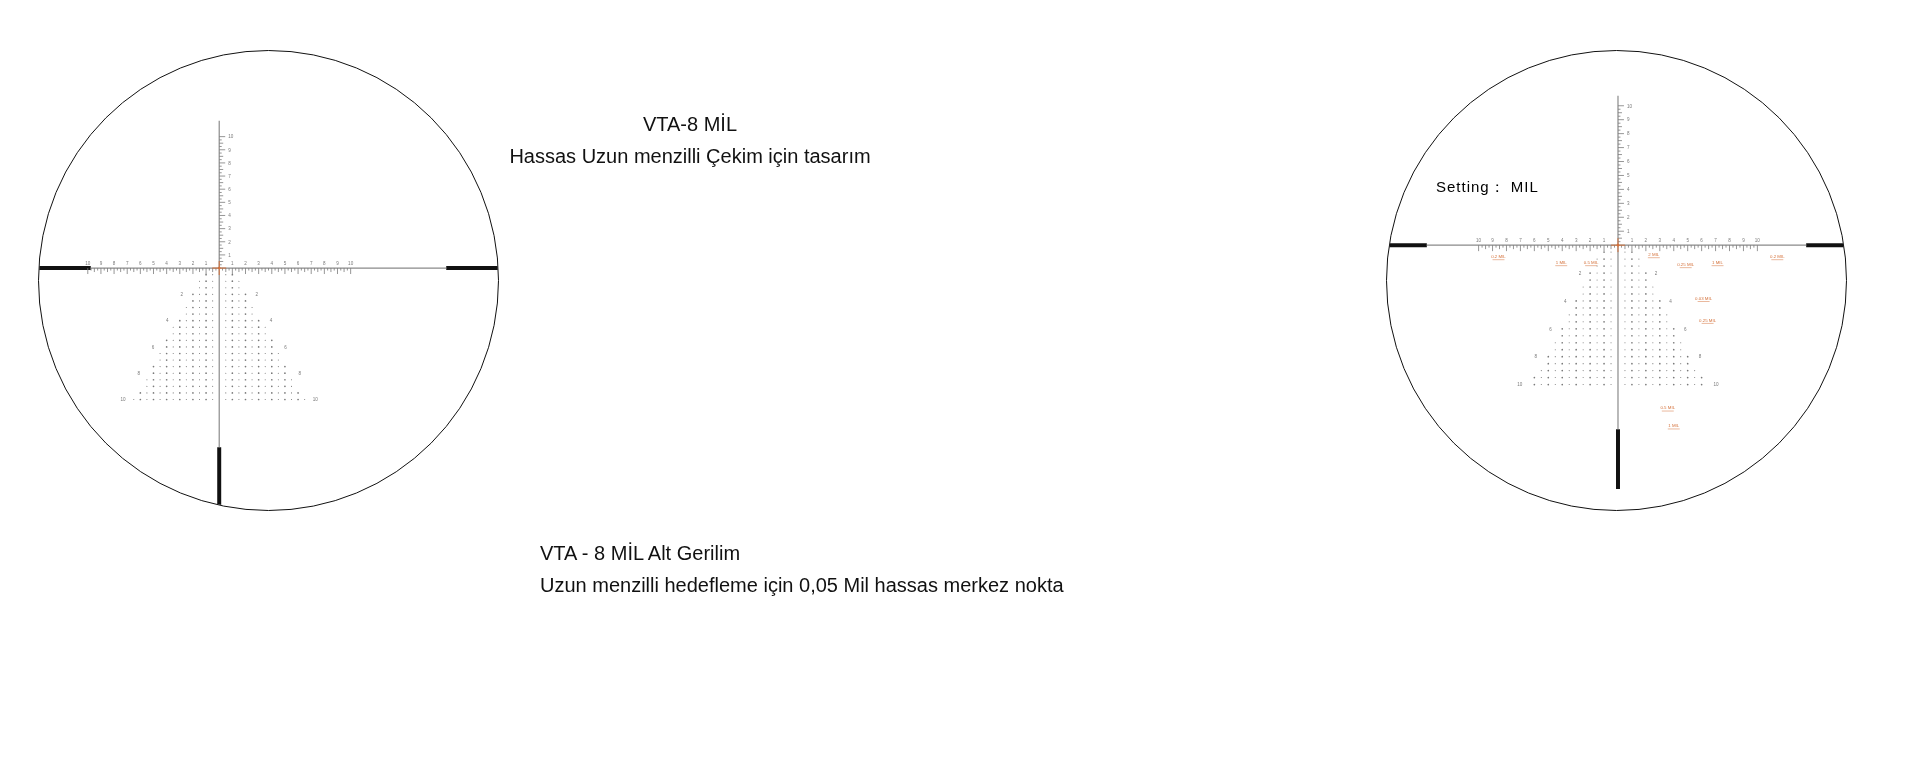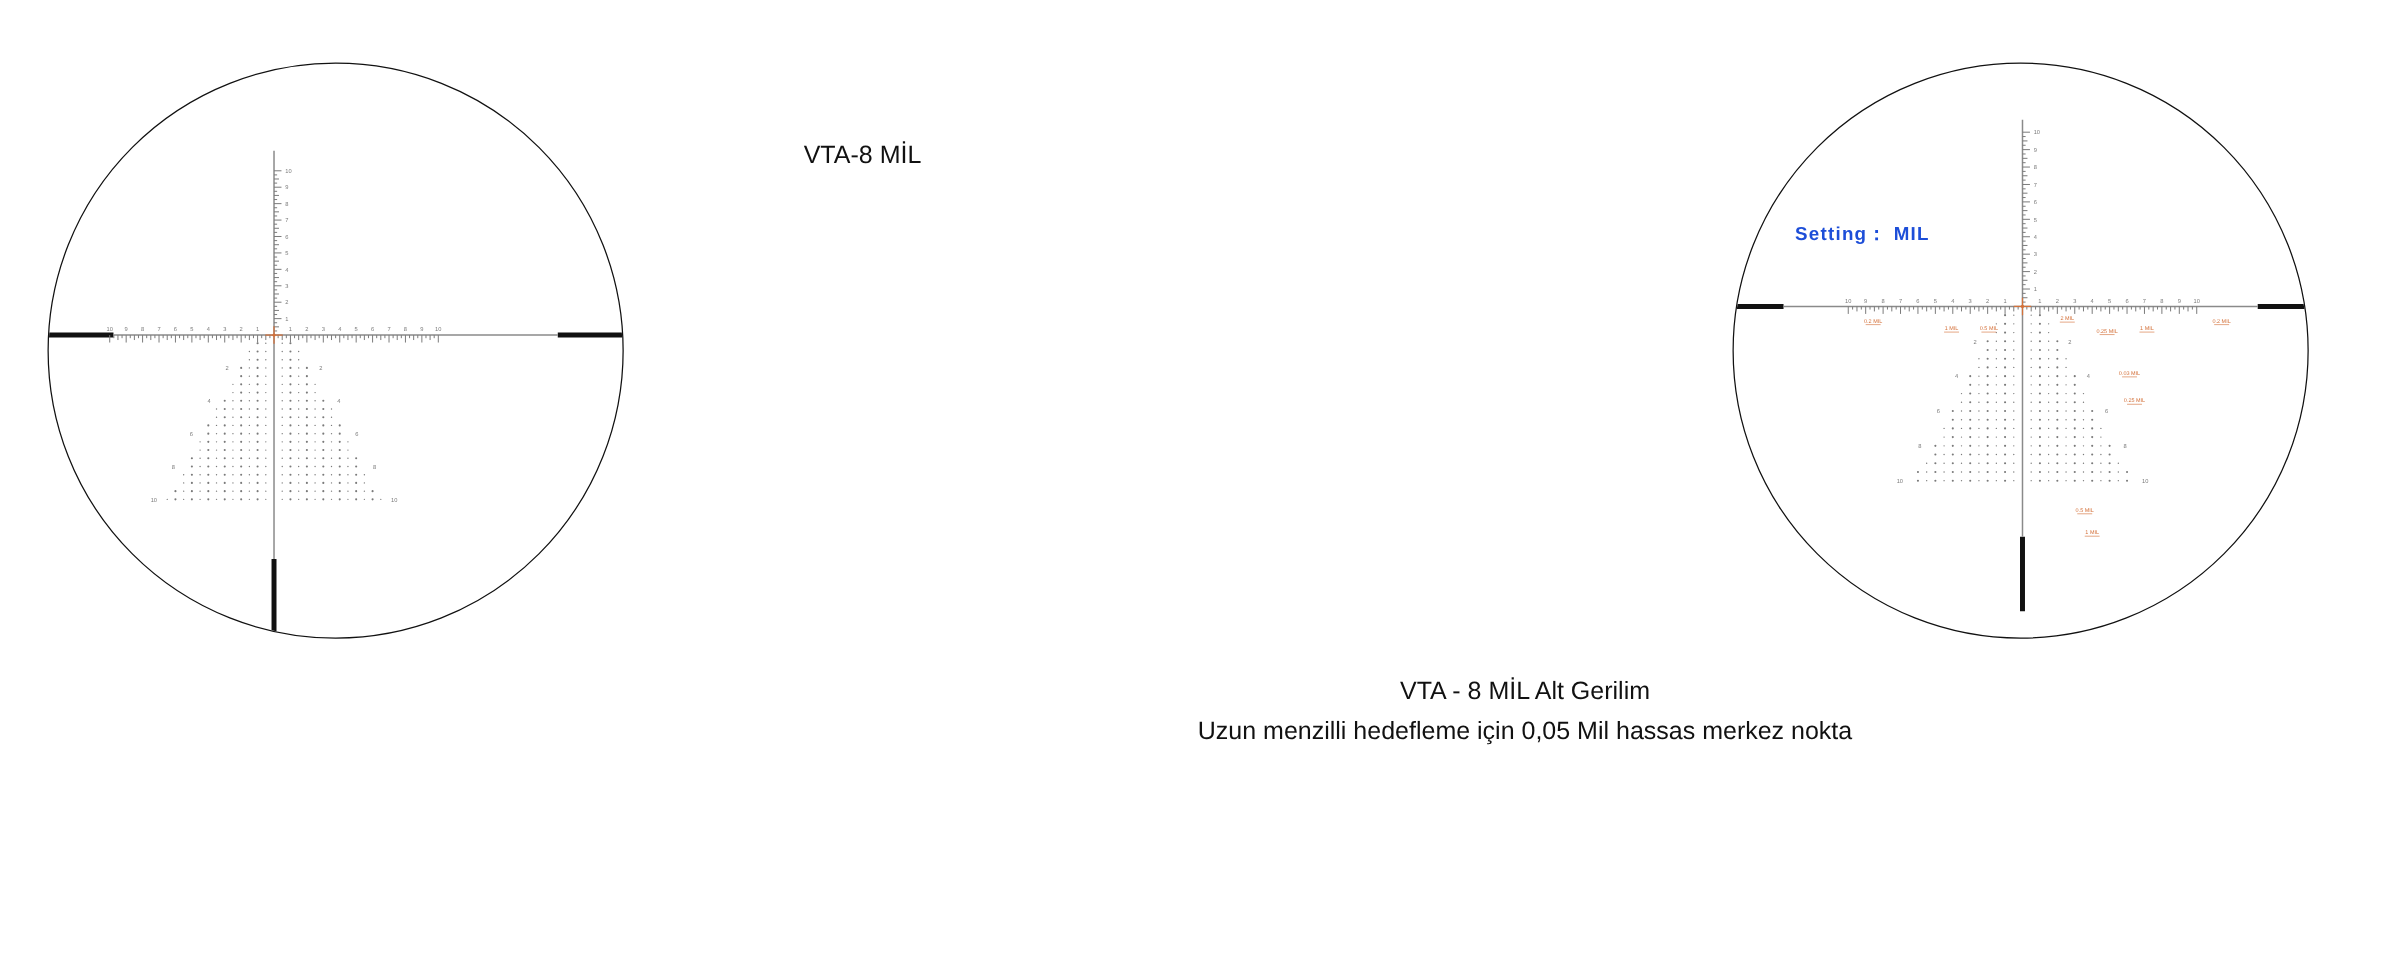--- a/index.html
+++ b/index.html
@@ -31,21 +31,21 @@
     text-align: center;
     font-size: 20px;
     line-height: 32px;
     color: #111111;
   }
   .right-caption {
     position: absolute;
     left: 540px;
     top: 537px;
     width: 1360px;
-    text-align: center;
+    text-align: left;
     font-size: 20px;
     line-height: 32px;
     color: #111111;
   }
   .cap-line { display: block; white-space: nowrap; }
 
   
   .scope {
     position: absolute;
     border: 1.6px solid #111111;
@@ -66,23 +66,23 @@
     width: 461px;
     height: 461px;
   }
   .scope svg { display: block; width: 100%; height: 100%; }
 
   .setting-label {
     position: absolute;
     left: 1436px;
     top: 178px;
     font-size: 15px;
-    font-weight: bold;
+    font-weight: normal;
     letter-spacing: 1px;
-    color: #1d4ed8;
+    color: #000000;
   }
 </style>
 </head>
 <body>
 
 <div class="page">
 
   <div class="scope" id="scope-left">
     <svg viewBox="0 0 461 461" xmlns="http://www.w3.org/2000/svg">
       <g stroke="#7a7a7a" fill="#7a7a7a" stroke-width="1.1" font-family="Liberation Sans, sans-serif">
@@ -559,20 +559,21 @@
 
         <circle cx="181" cy="218" r="1.3" fill="#d4713a" stroke="none"></circle>
         <line x1="174" y1="218" x2="188" y2="218" stroke="#d4713a" stroke-width="1"></line>
         <line x1="181" y1="211" x2="181" y2="225" stroke="#d4713a" stroke-width="1"></line>
       </g>
     </svg>
   </div>
 
   <div class="left-caption">
     <span class="cap-line">VTA-8 MİL</span>
+    <span class="cap-line">Hassas Uzun menzilli Çekim için tasarım</span>
   </div>
 
   <div class="scope" id="scope-right">
     <svg viewBox="0 0 461 461" xmlns="http://www.w3.org/2000/svg">
       <g stroke="#7a7a7a" fill="#7a7a7a" stroke-width="1.1" font-family="Liberation Sans, sans-serif">
 
         <line x1="0" y1="195" x2="40" y2="195" stroke="#111111" stroke-width="4"></line>
         <line x1="421" y1="195" x2="461" y2="195" stroke="#111111" stroke-width="4"></line>
         <line x1="232" y1="380" x2="232" y2="440" stroke="#111111" stroke-width="4"></line>
 

